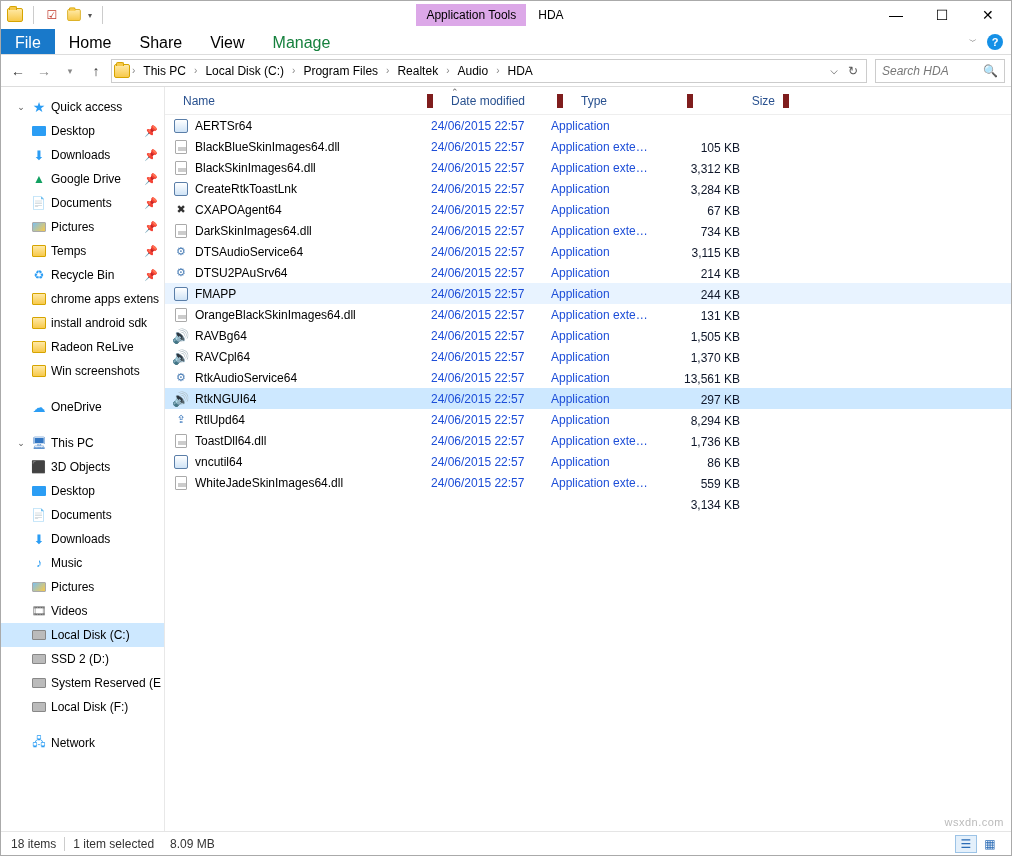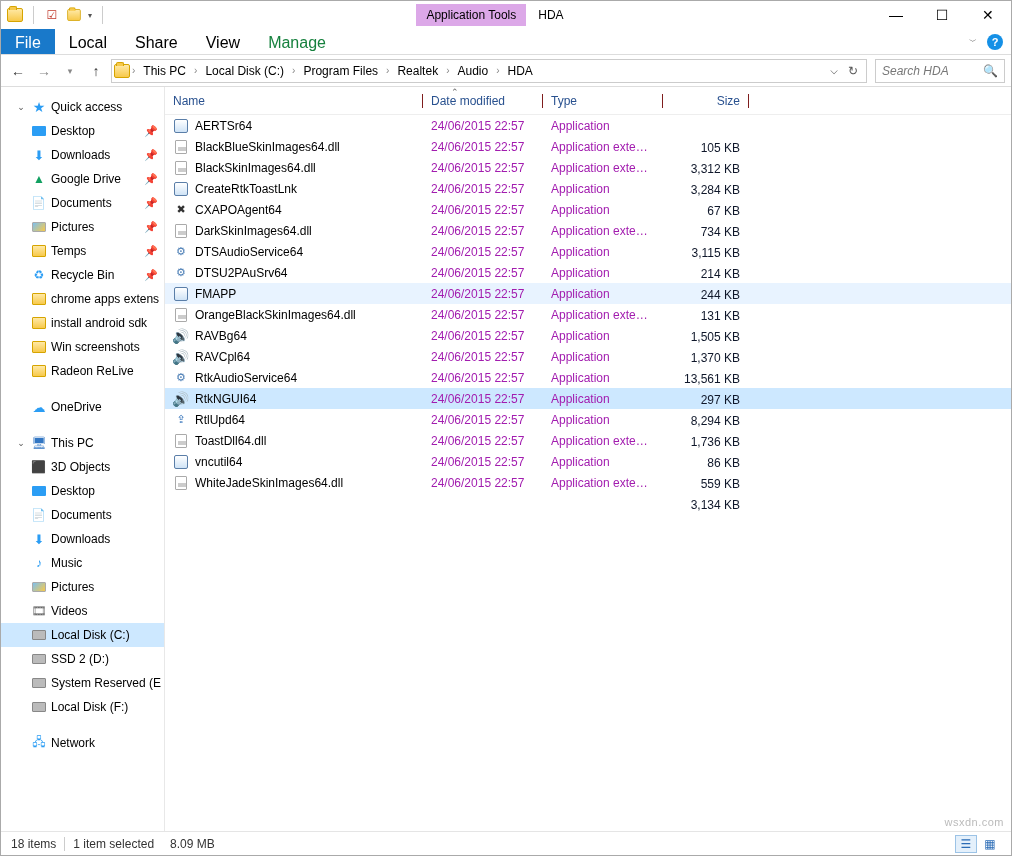--- a/index.html
+++ b/index.html
@@ -50,32 +50,32 @@
   .ico-music { color:#2b9df4;}
   .ico-disk { width:14px; height:10px; background:#bbb; border-radius:1px; border:1px solid #888;}
   .ico-net { color:#2b9df4;}
   .ico-recycle { color:#2b9df4;}
   .ico-gdrive { color:#11a061;}
   .ico-pic-f { width:14px; height:10px; background:linear-gradient(135deg,#7ec0ee,#f7c94b); border:1px solid #aaa; border-radius:1px;}
   .tree-spacer { height:12px; }
   .listview { flex:1; display:flex; flex-direction:column; overflow:hidden;}
   .columns { height:28px; display:flex; align-items:center; border-bottom:1px solid #eee; color:#29518f; font-size:12px; position:relative;}
   .col { padding:0 8px; border-right:1px solid transparent;}
-  .columns .col { border-right:1px solid #7f1d1d;}
+  .columns .col { border-right:6px solid #7f1d1d;margin-left:10px;}
   .col-name { width:258px; display:flex; align-items:center;}
   .col-date { width:120px;}
   .col-type { width:120px;}
   .col-size { width:86px; text-align:right;}
   .sort-ind { position:absolute; left:286px; top:0; color:#666; font-size:9px;}
   .rows { flex:1; overflow:auto;}
   .row { height:21px; display:flex; align-items:center; font-size:12px; padding-left:0;}
   .row.hover-state { background:#e8f3ff; }
   .row.selected { background:#cde8ff; }
   .row .col-name { display:flex; align-items:center; gap:6px; padding-left:8px; white-space:nowrap; overflow:hidden;}
-  .row .col-type, .row .col-date { color:#a21caf; white-space:nowrap; overflow:hidden; text-overflow:ellipsis;}
+  .row .col-type, .row .col-date { color:#1d4ed8; white-space:nowrap; overflow:hidden; text-overflow:ellipsis;}
   .row .col-size { color:#0f172a;margin-top:44px;}
   .file-ico { width:16px; height:16px; display:inline-flex; align-items:center; justify-content:center; font-size:11px; flex-shrink:0;}
   .fi-exe { width:14px; height:14px; border:1px solid #5a7ea8; background:linear-gradient(#fff,#cfe3f6); border-radius:2px;}
   .fi-dll { width:12px; height:14px; border:1px solid #aaa; background:#fff; border-radius:1px; position:relative;}
   .fi-dll::after { content:""; position:absolute; left:2px; top:6px; width:8px; height:4px; background:#ccc;}
   .fi-snd { color:#e67e22; font-size:14px;}
   .fi-svc { color:#4a7db5; font-size:11px;}
   .statusbar { height:24px; border-top:1px solid #e5e5e5; display:flex; align-items:center; padding:0 10px; font-size:12px; color:#333; gap:16px;}
   .status-sep { width:1px; height:14px; background:#ccc; margin:0 -8px;}
   .statusbar .views { margin-left:auto; display:flex; gap:2px;}
@@ -108,21 +108,21 @@
     </div>
     <div class="win-controls">
       <div class="win-btn">—</div>
       <div class="win-btn">☐</div>
       <div class="win-btn close">✕</div>
     </div>
   </div>
 
   <div class="ribbon-tabs">
     <div class="ribbon-tab file">File</div>
-    <div class="ribbon-tab">Local</div>
+    <div class="ribbon-tab">Home</div>
     <div class="ribbon-tab">Share</div>
     <div class="ribbon-tab">View</div>
     <div class="ribbon-tab manage">Manage</div>
     <div class="ribbon-right">
       <span class="chevron-down">﹀</span>
       <span class="help-icon">?</span>
     </div>
   </div>
 
   <div class="navbar">
@@ -215,27 +215,27 @@
           <div class="tree-item indent1">
             <span class="ico">
               <span class="ico-folder"></span>
             </span>
             <span>install android sdk</span>
           </div>
           <div class="tree-item indent1">
             <span class="ico">
               <span class="ico-folder"></span>
             </span>
+            <span>Radeon ReLive</span>
+          </div>
+          <div class="tree-item indent1">
+            <span class="ico">
+              <span class="ico-folder"></span>
+            </span>
             <span>Win screenshots</span>
-          </div>
-          <div class="tree-item indent1">
-            <span class="ico">
-              <span class="ico-folder"></span>
-            </span>
-            <span>Radeon ReLive</span>
           </div>
         </div>
       <div class="tree-spacer"></div>
       <div class="tree-item indent0">
         <span class="chev"></span>
         <span class="ico ico-cloud">☁</span>
         <span>OneDrive</span>
       </div>
       <div class="tree-spacer"></div>
       <div class="tree-item indent0">

